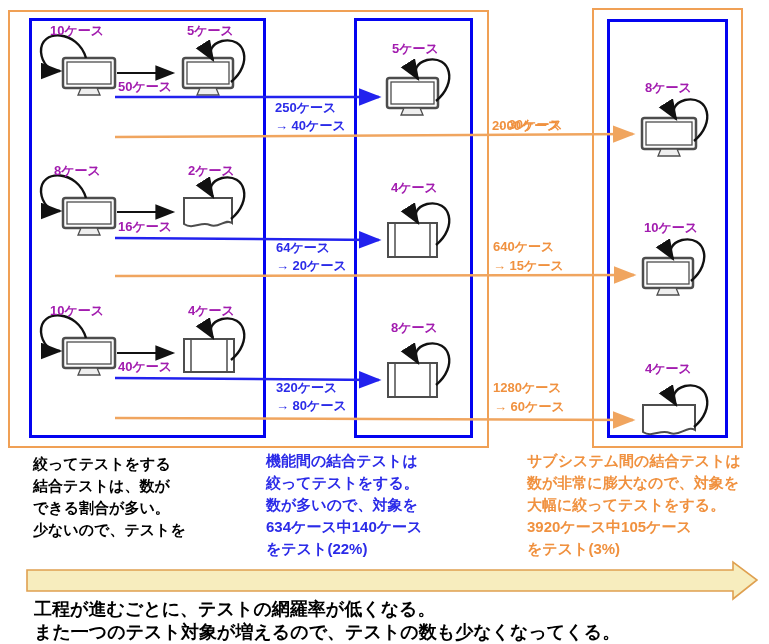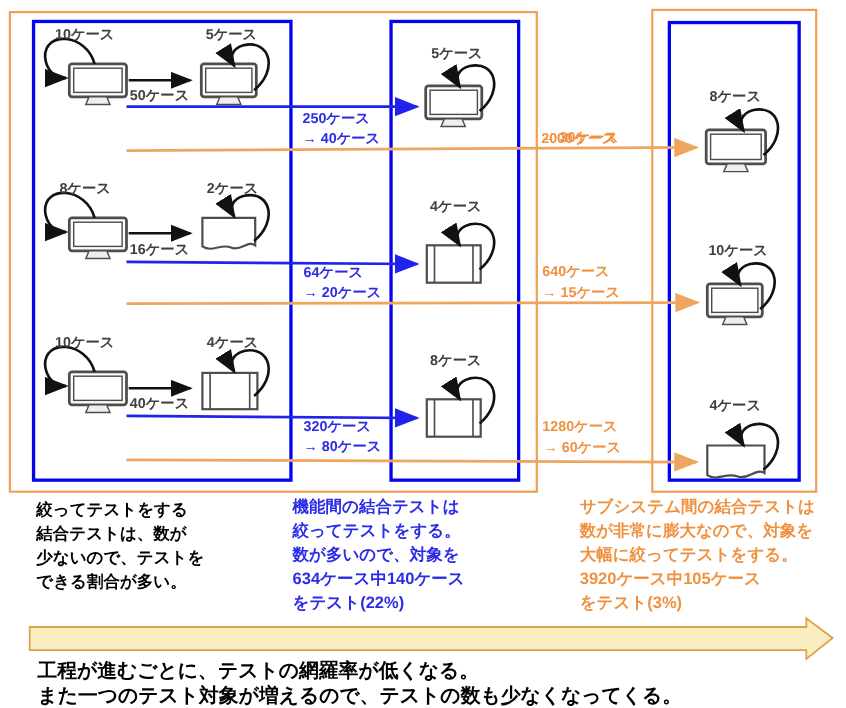--- a/index.html
+++ b/index.html
@@ -10,21 +10,21 @@
   .box{position:absolute;box-sizing:border-box;background:transparent;}
   .box.orange{border:2.5px solid #F0A055;}
   .box.blue{border:3px solid #0404F0;}
   #leftOrangeBox{left:8px;top:10px;width:481px;height:438px;}
   #leftBlueBox{left:29px;top:18px;width:237px;height:420px;}
   #middleBlueBox{left:354px;top:18px;width:119px;height:420px;}
   #rightOrangeBox{left:592px;top:8px;width:151px;height:440px;}
   #rightBlueBox{left:607px;top:19px;width:121px;height:419px;}
   svg.overlay{position:absolute;left:0;top:0;width:769px;height:644px;z-index:5;}
   .lbl{
-    position:absolute;z-index:8;font-size:13px;font-weight:600;color:#404040;
+    position:absolute;z-index:8;font-size:13px;font-weight:600;color:#a21caf;
     white-space:nowrap;line-height:14px;
   }
   .lbl.blue{color:#2B2BE8;}
   .lbl.orange{color:#F0913F;}
   .caption{position:absolute;z-index:8;font-size:15px;font-weight:600;line-height:22px;white-space:nowrap;}
   .caption.black{color:#000;}
   .caption.blue{color:#2B2BE8;}
   .caption.orange{color:#F0913F;}
   .footerline{position:absolute;z-index:8;font-size:18px;font-weight:600;color:#000;white-space:nowrap;}
 </style>
@@ -173,22 +173,22 @@
   <div class="lbl orange" style="left:492px;top:100px;margin-top:19px;">2000ケース</div>
   <div class="lbl orange" style="left:492px;top:118px;">→ 30ケース</div>
   <div class="lbl orange" style="left:493px;top:240px;">640ケース</div>
   <div class="lbl orange" style="left:493px;top:259px;">→ 15ケース</div>
   <div class="lbl orange" style="left:493px;top:381px;">1280ケース</div>
   <div class="lbl orange" style="left:494px;top:400px;">→ 60ケース</div>
 
   <div class="caption black" style="left:33px;top:453px;">
     <div>絞ってテストをする</div>
     <div>結合テストは、数が</div>
+    <div>できる割合が多い。</div>
     <div>少ないので、テストを</div>
-    <div>できる割合が多い。</div>
   </div>
 
   <div class="caption blue" style="left:266px;top:450px;">
     <div>機能間の結合テストは</div>
     <div>絞ってテストをする。</div>
     <div>数が多いので、対象を</div>
     <div>634ケース中140ケース</div>
     <div>をテスト(22%)</div>
   </div>
 

